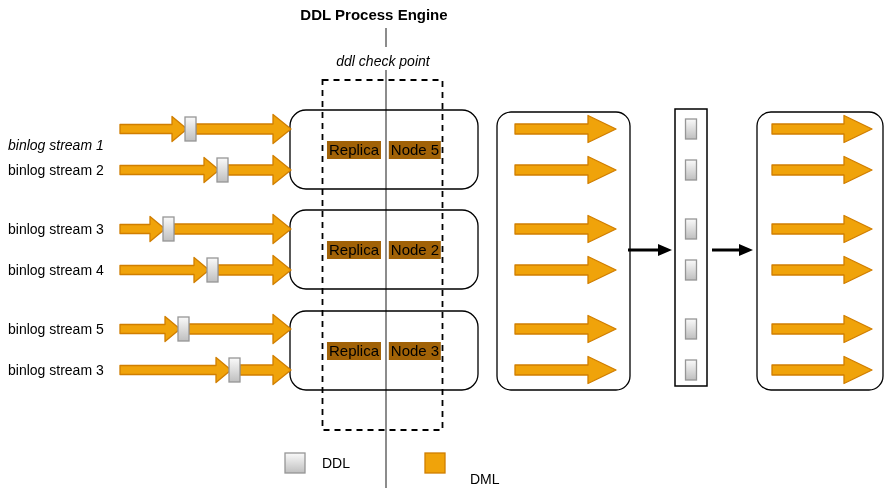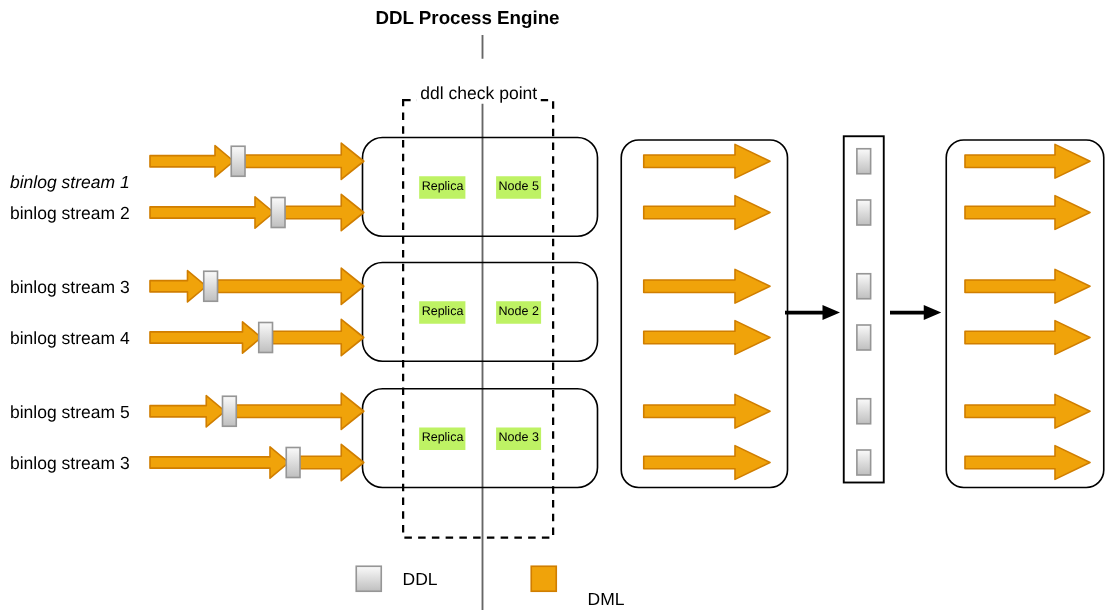--- a/index.html
+++ b/index.html
@@ -4,21 +4,21 @@
 <style>
   html,body{margin:0;padding:0;background:#fff;}
   #canvas{
     position:relative;width:886px;height:492px;background:#ffffff;
     font-family:"Liberation Sans","DejaVu Sans",sans-serif;color:#000;overflow:hidden;
   }
   #diagram-svg{position:absolute;left:0;top:0;}
   .lbl{position:absolute;white-space:nowrap;line-height:18px;font-size:14px;}
   .title{font-weight:bold;font-size:15px;transform:translateX(-50%);}
   .center{transform:translate(-50%,-50%);}
-  .nodetext{font-size:10px;transform:translate(-50%,-50%);background:#bef264;padding:0 2px;}
+  .nodetext{font-size:15px;transform:translate(-50%,-50%);background:#a16207;padding:0 2px;}
   .chk{background:#fff;padding:0 3px;}
 </style>
 </head>
 <body>
 
 <div id="canvas">
 
   <svg id="diagram-svg" width="886" height="492">
       <defs>
         <linearGradient id="ddlGrad" x1="0" y1="0" x2="0" y2="1">
@@ -71,21 +71,21 @@
       <polygon points="772,165 844,165 844,156.5 872,170 844,183.5 844,175 772,175" fill="#F0A30A" stroke="#D07E00" stroke-width="1.3" stroke-linejoin="round"></polygon>
       <polygon points="772,224 844,224 844,215.5 872,229 844,242.5 844,234 772,234" fill="#F0A30A" stroke="#D07E00" stroke-width="1.3" stroke-linejoin="round"></polygon>
       <polygon points="772,265 844,265 844,256.5 872,270 844,283.5 844,275 772,275" fill="#F0A30A" stroke="#D07E00" stroke-width="1.3" stroke-linejoin="round"></polygon>
       <polygon points="772,324 844,324 844,315.5 872,329 844,342.5 844,334 772,334" fill="#F0A30A" stroke="#D07E00" stroke-width="1.3" stroke-linejoin="round"></polygon>
       <polygon points="772,365 844,365 844,356.5 872,370 844,383.5 844,375 772,375" fill="#F0A30A" stroke="#D07E00" stroke-width="1.3" stroke-linejoin="round"></polygon>
       <rect x="285" y="453" width="20" height="20" fill="url(#ddlGrad)" stroke="#969696" stroke-width="1.3"></rect>
       <rect x="425" y="453" width="20" height="20" fill="#F0A30A" stroke="#D07E00" stroke-width="1.3"></rect>
     </svg>
 
   <div class="lbl title" style="left:374px;top:6px;">DDL Process Engine</div>
-  <div class="lbl center chk" style="left:383px;top:74px;">ddl check point</div>
+  <div class="lbl center chk" style="left:383px;top:61px;font-style:italic;">ddl check point</div>
 
   <div class="lbl" style="left:8px;top:136px;font-style:italic;">binlog stream 1</div>
   <div class="lbl" style="left:8px;top:161px;">binlog stream 2</div>
   <div class="lbl" style="left:8px;top:220px;">binlog stream 3</div>
   <div class="lbl" style="left:8px;top:261px;">binlog stream 4</div>
   <div class="lbl" style="left:8px;top:320px;">binlog stream 5</div>
   <div class="lbl" style="left:8px;top:361px;">binlog stream 3</div>
 
   <div class="lbl nodetext" style="left:354px;top:150px;">Replica</div>
   <div class="lbl nodetext" style="left:415px;top:150px;">Node 5</div>

